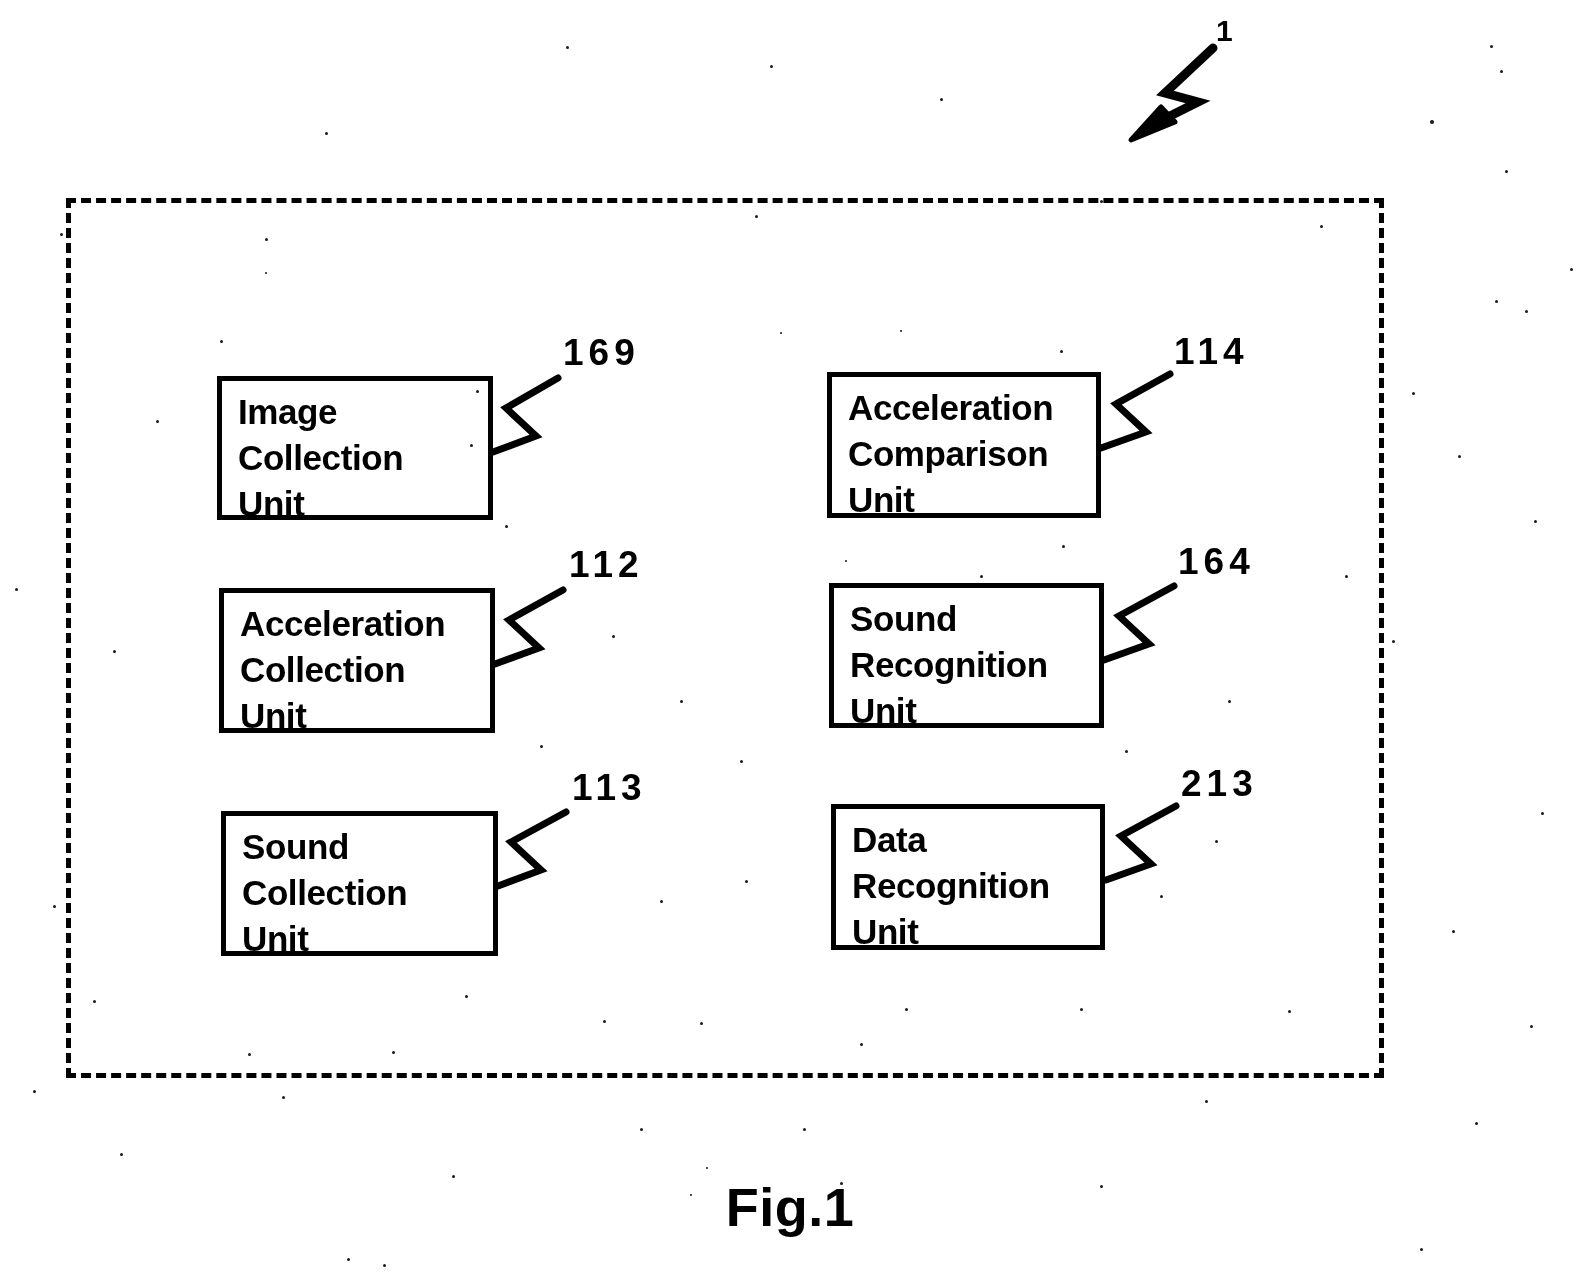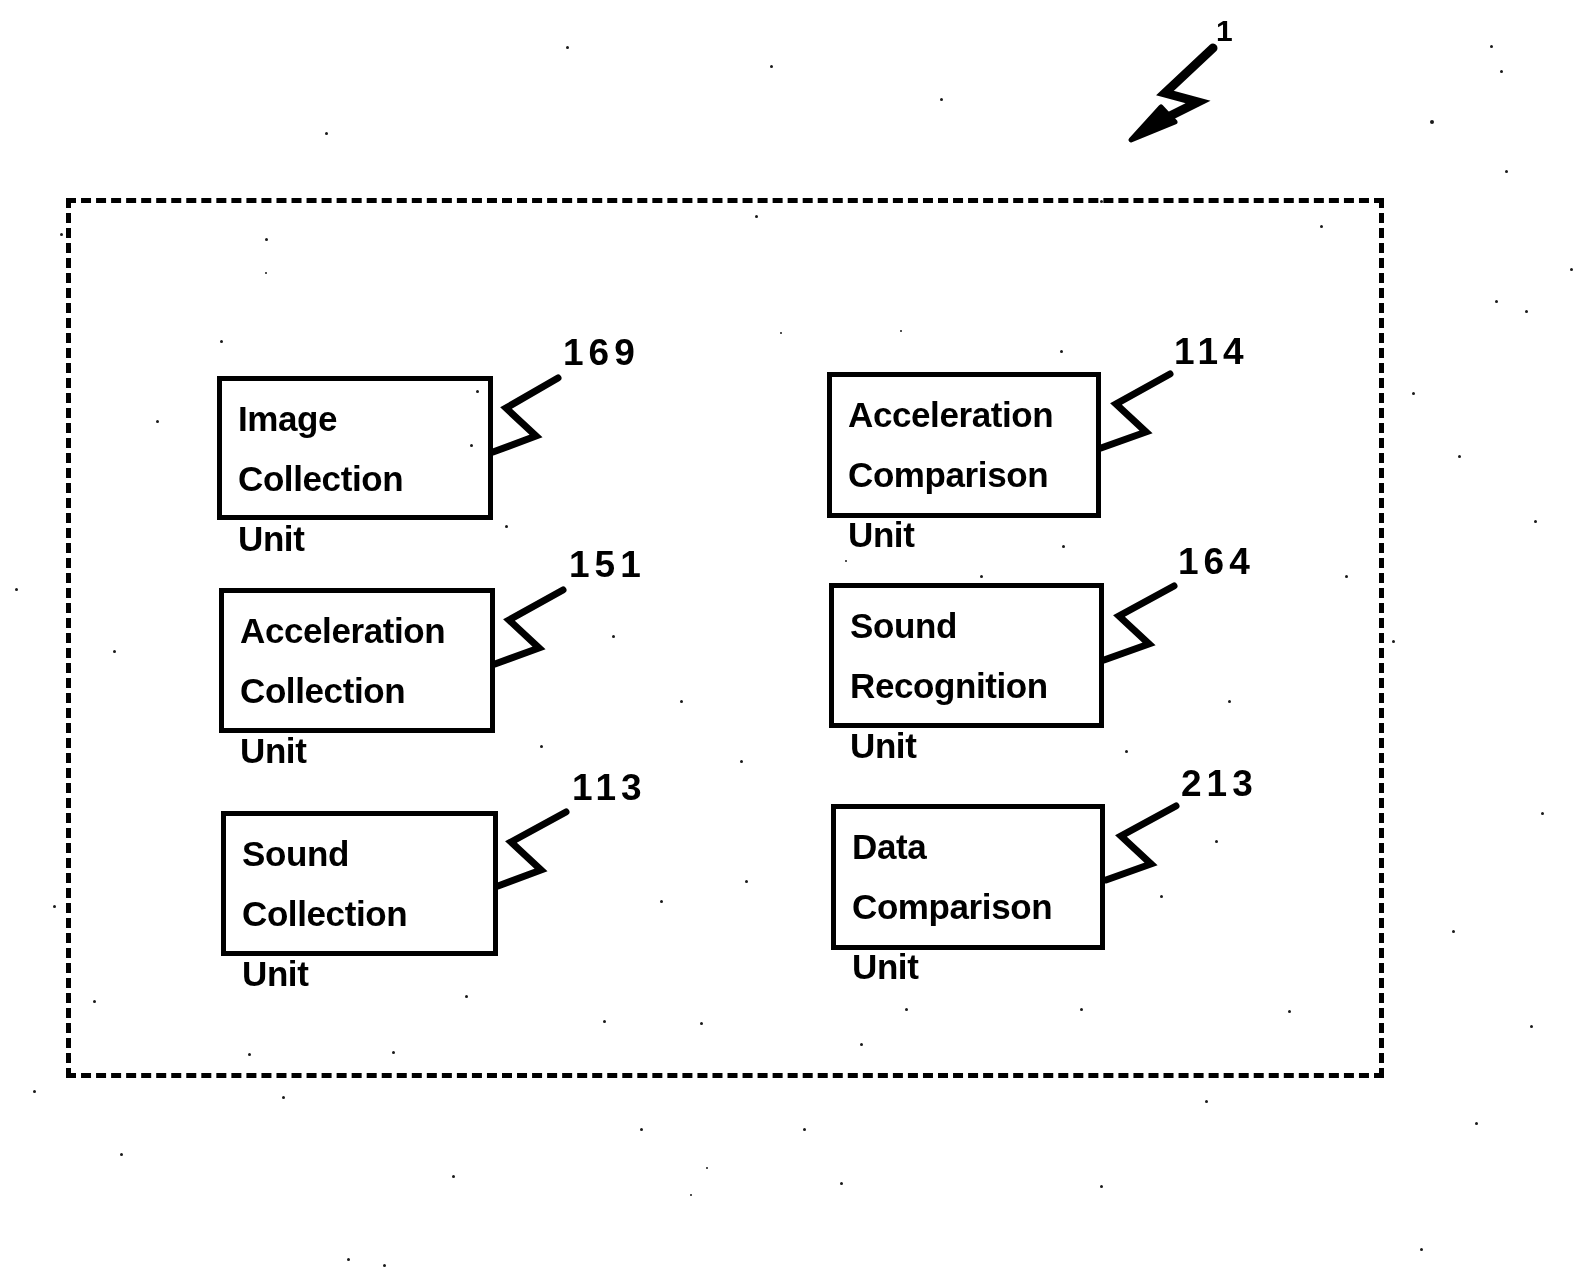--- a/index.html
+++ b/index.html
@@ -45,21 +45,21 @@
     border: 5px solid #000000;
     box-sizing: border-box;
     background: #ffffff;
   }
   .unit-label {
     position: absolute;
     left: 16px;
     top: 8px;
     right: 6px;
     font-size: 35px;
-    line-height: 60px;
+    line-height: 46px;
     font-weight: 700;
     letter-spacing: -0.4px;
     white-space: pre-line;
     color: #000000;
   }
 
   
   .ref-num {
     position: absolute;
     font-size: 37px;
@@ -125,27 +125,27 @@
   </div>
 
   <div class="unit-box" style="left:829px; top:583px; width:275px; height:145px;">
     <div class="unit-label">Sound
 Recognition
 Unit</div>
   </div>
 
   <div class="unit-box" style="left:831px; top:804px; width:274px; height:146px;">
     <div class="unit-label">Data
-Comparison
+Recognition
 Unit</div>
   </div>
 
   <div class="ref-num" style="left:563px; top:334px;">169</div>
 
-  <div class="ref-num" style="left:569px; top:546px;">151</div>
+  <div class="ref-num" style="left:569px; top:546px;">112</div>
 
   <div class="ref-num" style="left:572px; top:769px;">113</div>
 
   <div class="ref-num" style="left:1174px; top:333px;">114</div>
 
   <div class="ref-num" style="left:1178px; top:543px;">164</div>
 
   <div class="ref-num" style="left:1181px; top:765px;">213</div>
 
   <div class="ref-num" style="left:1216px; top:16px; font-size:30px; letter-spacing:0;">1</div>
@@ -161,20 +161,21 @@
     <path d="M 1101 448 L 1146 432 L 1116 404 L 1170 374" fill="none" stroke="#000000" stroke-width="7" stroke-linecap="round" stroke-linejoin="miter"></path>
 
     <path d="M 1104 660 L 1149 644 L 1119 616 L 1174 586" fill="none" stroke="#000000" stroke-width="7" stroke-linecap="round" stroke-linejoin="miter"></path>
 
     <path d="M 1106 880 L 1151 864 L 1121 836 L 1176 806" fill="none" stroke="#000000" stroke-width="7" stroke-linecap="round" stroke-linejoin="miter"></path>
 
     <path d="M 1213 48 L 1165 93 L 1198 102 L 1152 125" fill="none" stroke="#000000" stroke-width="9" stroke-linecap="round" stroke-linejoin="miter"></path>
     <path d="M 1131 140 L 1175 122 L 1161 107 Z" fill="#000000" stroke="#000000" stroke-width="5" stroke-linejoin="round"></path>
   </svg>
 
+  <div id="figure-caption">Fig.1</div>
 
   <div id="speckle-layer">
       <div class="speck" style="left: 770px; top: 65px; width: 3px; height: 3px;"></div>
       <div class="speck" style="left: 940px; top: 98px; width: 3px; height: 3px;"></div>
       <div class="speck" style="left: 1490px; top: 45px; width: 3px; height: 3px;"></div>
       <div class="speck" style="left: 1500px; top: 70px; width: 3px; height: 3px;"></div>
       <div class="speck" style="left: 325px; top: 132px; width: 3px; height: 3px;"></div>
       <div class="speck" style="left: 566px; top: 46px; width: 3px; height: 3px;"></div>
       <div class="speck" style="left: 265px; top: 238px; width: 3px; height: 3px;"></div>
       <div class="speck" style="left: 220px; top: 340px; width: 3px; height: 3px;"></div>

